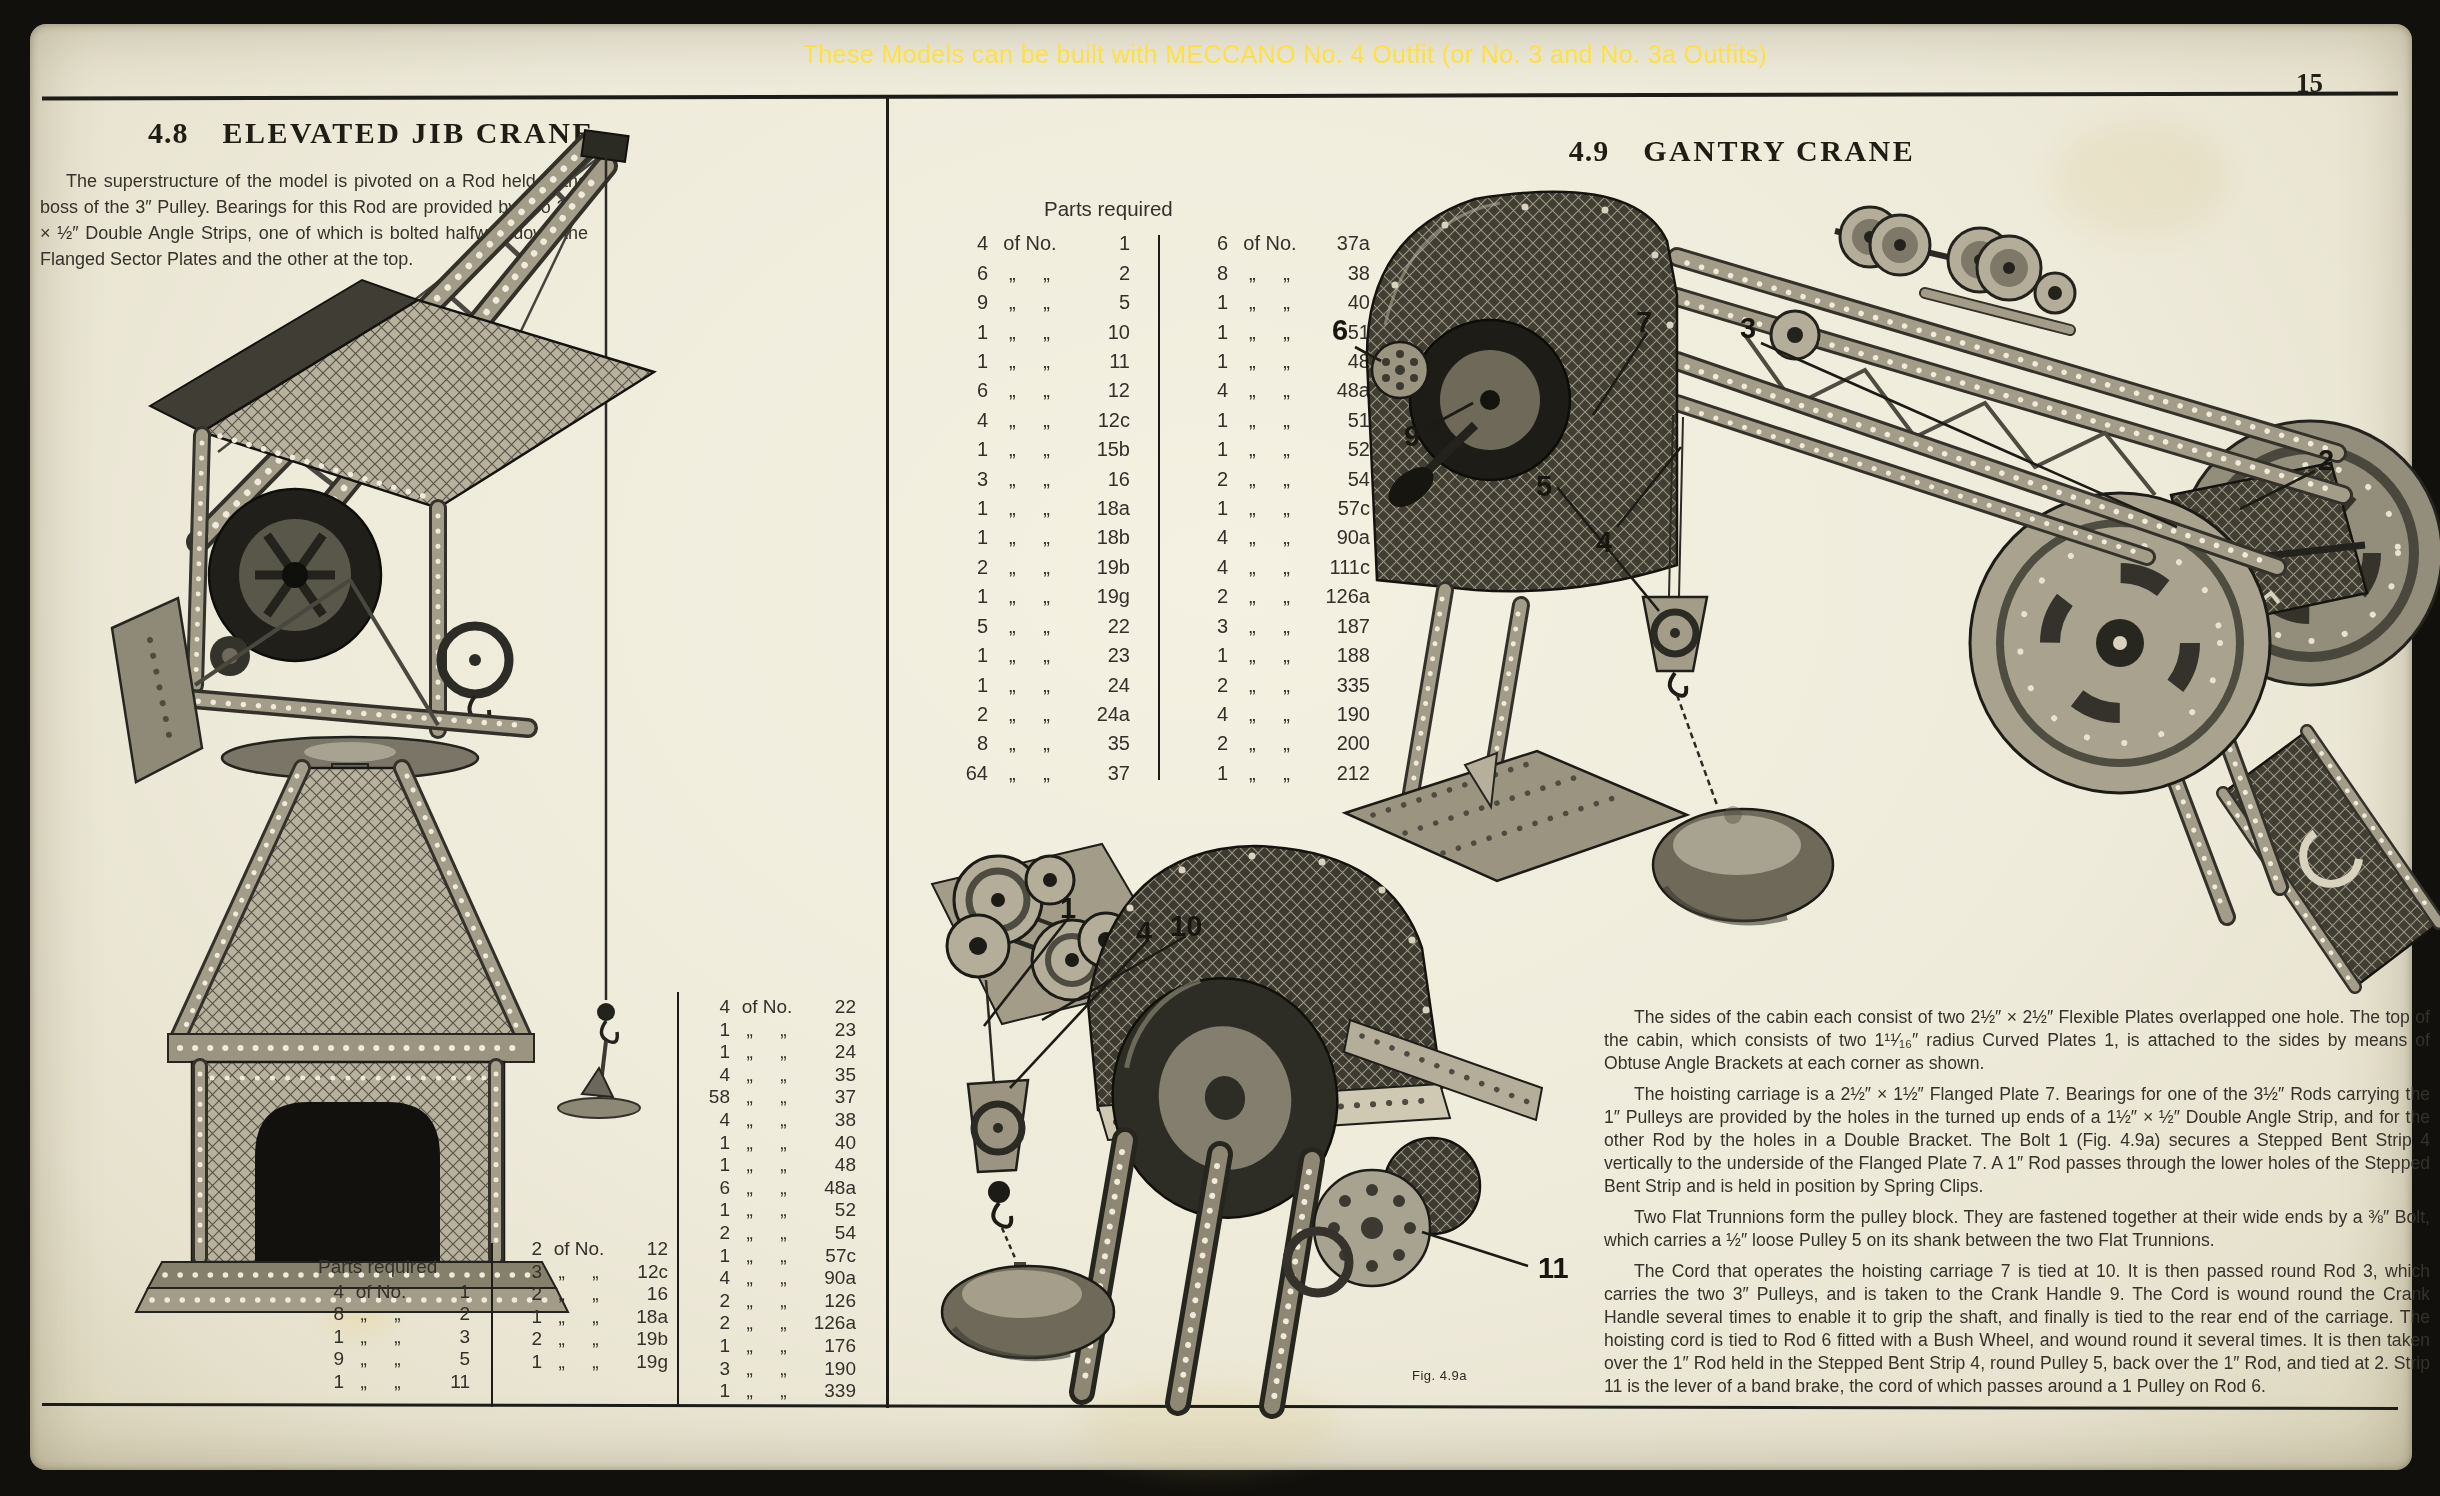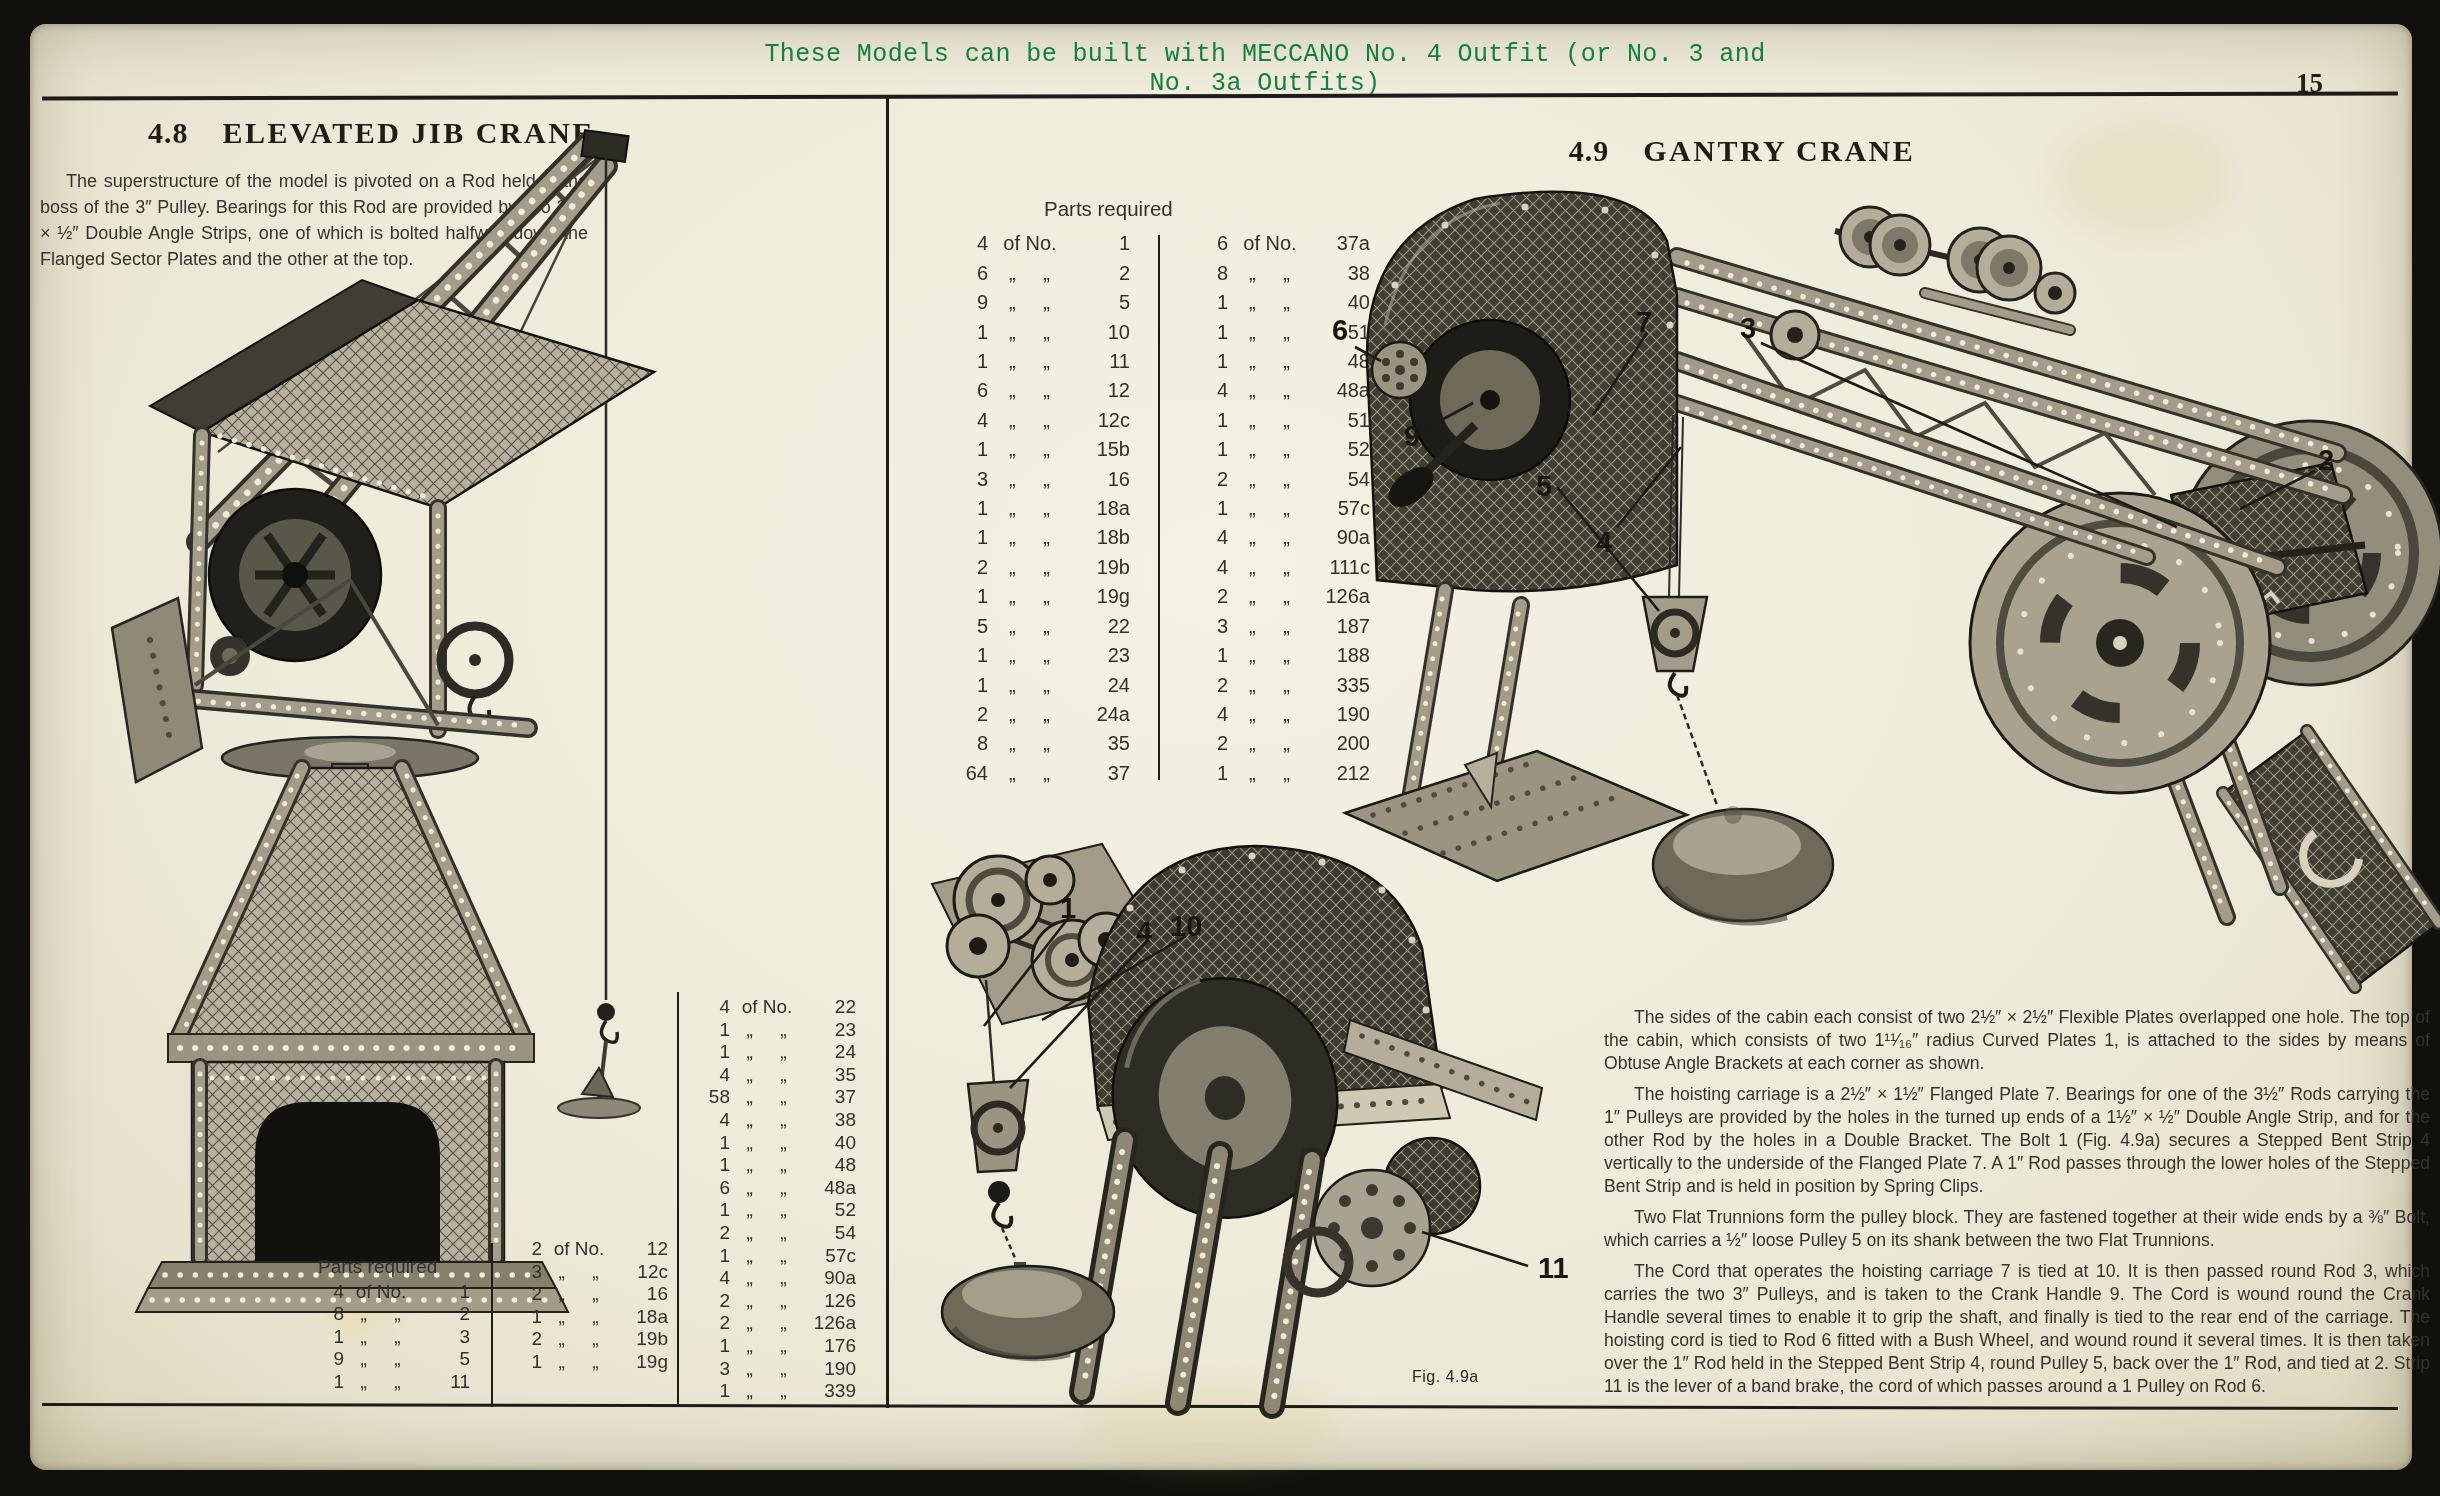--- a/index.html
+++ b/index.html
@@ -6,36 +6,36 @@
   .stage{position:relative;width:2440px;height:1496px;background:#11100c;overflow:hidden;
          font-family:"Liberation Sans","DejaVu Sans",sans-serif;}
   .page{position:absolute;left:30px;top:24px;width:2382px;height:1446px;border-radius:16px;
         background:radial-gradient(ellipse at 50% 38%, #f4f1e2 0%, #efebdb 55%, #e7e2ce 83%, #d8d2b8 100%);
         box-shadow:inset 0 0 70px rgba(70,58,22,.28), inset 0 0 8px rgba(40,30,8,.35);}
   .stain{position:absolute;border-radius:50%;filter:blur(14px);pointer-events:none;}
   
   .rule-h{position:absolute;background:#1d1c16;}
   .rule-v{position:absolute;background:#1d1c16;}
   
-  .hdr{position:absolute;left:740px;top:40px;width:1050px;text-align:center;
-       font-family:Liberation Mono, monospace;font-size:25px;color:#15803d;letter-spacing:.4px;}
+  .hdr{position:absolute;left:760px;top:40px;width:1050px;text-align:center;
+       font-family:Liberation Sans, sans-serif;font-size:25px;color:#fde047;letter-spacing:.4px;}
   .pageno{position:absolute;left:2296px;top:36px;width:70px;font-family:"Liberation Serif","DejaVu Serif",serif;
        font-weight:bold;font-size:27px;color:#221f17;margin-top:32px;}
   
   .sec-title{position:absolute;font-family:"Liberation Serif","DejaVu Serif",serif;font-weight:bold;
        color:#201d15;letter-spacing:2.5px;font-size:30px;white-space:nowrap;}
   .sec-title .num{margin-right:34px;letter-spacing:1px;}
   
   .intro{position:absolute;left:40px;top:168px;width:548px;font-size:18px;line-height:26px;color:#35322a;
        text-align:justify;}
   .intro p{margin:0;text-indent:26px;}
   .body-text{position:absolute;left:1596px;top:998px;width:842px;font-size:17.6px;line-height:23px;
        color:#35322a;text-align:justify;}
   .body-text p{margin:8px;text-indent:30px;}
-  .figlabel{position:absolute;font-size:16px;color:#2c2a22;letter-spacing:.5px;}
+  .figlabel{position:absolute;font-size:13px;color:#2c2a22;letter-spacing:.5px;}
   
   .plist{position:absolute;color:#33302a;}
   .plist .ptitle{margin:0 0 2px 6px;}
   .prow{display:flex;}
   .prow .q{text-align:right;}
   .prow .d{text-align:center;}
   .prow .d.ditto{word-spacing:20px;letter-spacing:1px;}
   .prow .n{text-align:right;}
   .plist-lg{font-size:20px;line-height:29.4px;}
   .plist-lg .q{width:40px;} .plist-lg .d{width:84px;} .plist-lg .n{width:58px;}

